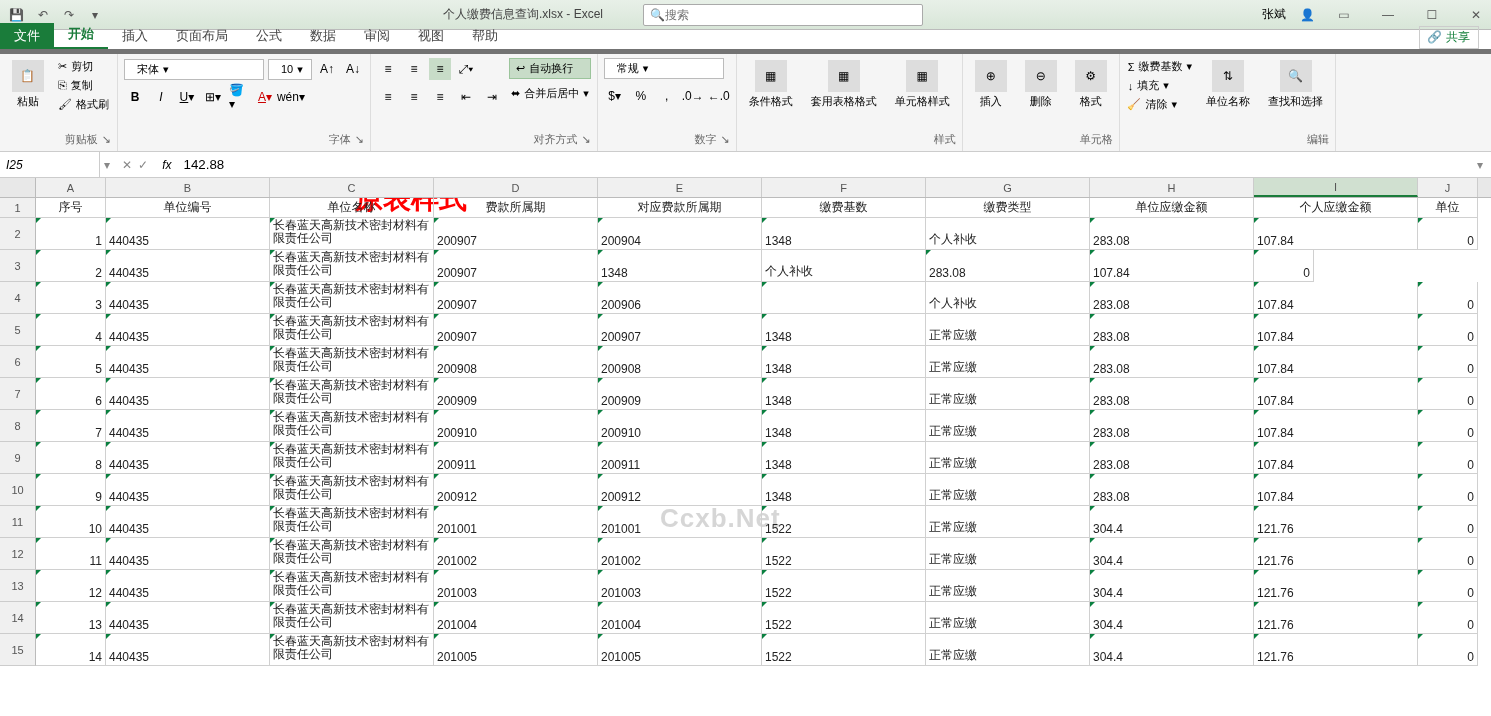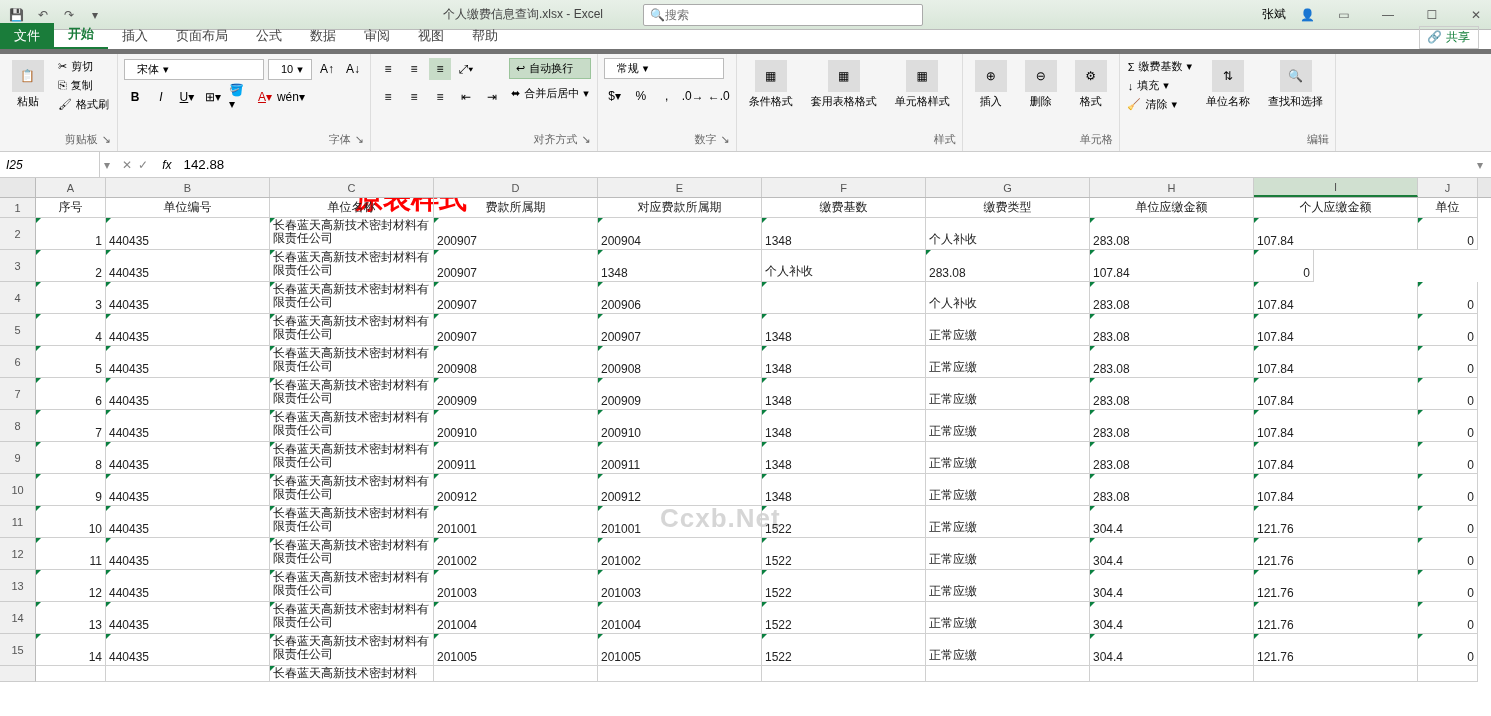--- a/index.html
+++ b/index.html
@@ -493,27 +493,14 @@
     <div class="cell cB"><span class="tri"></span>440435</div>
     <div class="cell cC wrap"><span class="tri"></span>长春蓝天高新技术密封材料有限责任公司</div>
     <div class="cell cD"><span class="tri"></span>201005</div>
     <div class="cell cE"><span class="tri"></span>201005</div>
     <div class="cell cF"><span class="tri"></span>1522</div>
     <div class="cell cG">正常应缴</div>
     <div class="cell cH"><span class="tri"></span>304.4</div>
     <div class="cell cI"><span class="tri"></span>121.76</div>
     <div class="cell cJ num"><span class="tri"></span>0</div>
       </div>
-      <div class="grow" style="height: 16px;">
-        <div class="rh"></div>
-  <div class="cell cA"></div>
-  <div class="cell cB"></div>
-  <div class="cell cC wrap"><span class="tri"></span>长春蓝天高新技术密封材料</div>
-  <div class="cell cD"></div>
-  <div class="cell cE"></div>
-  <div class="cell cF"></div>
-  <div class="cell cG"></div>
-  <div class="cell cH"></div>
-  <div class="cell cI"></div>
-  <div class="cell cJ"></div>
-      </div>
     </div>
 </div>
 
 </body></html>

